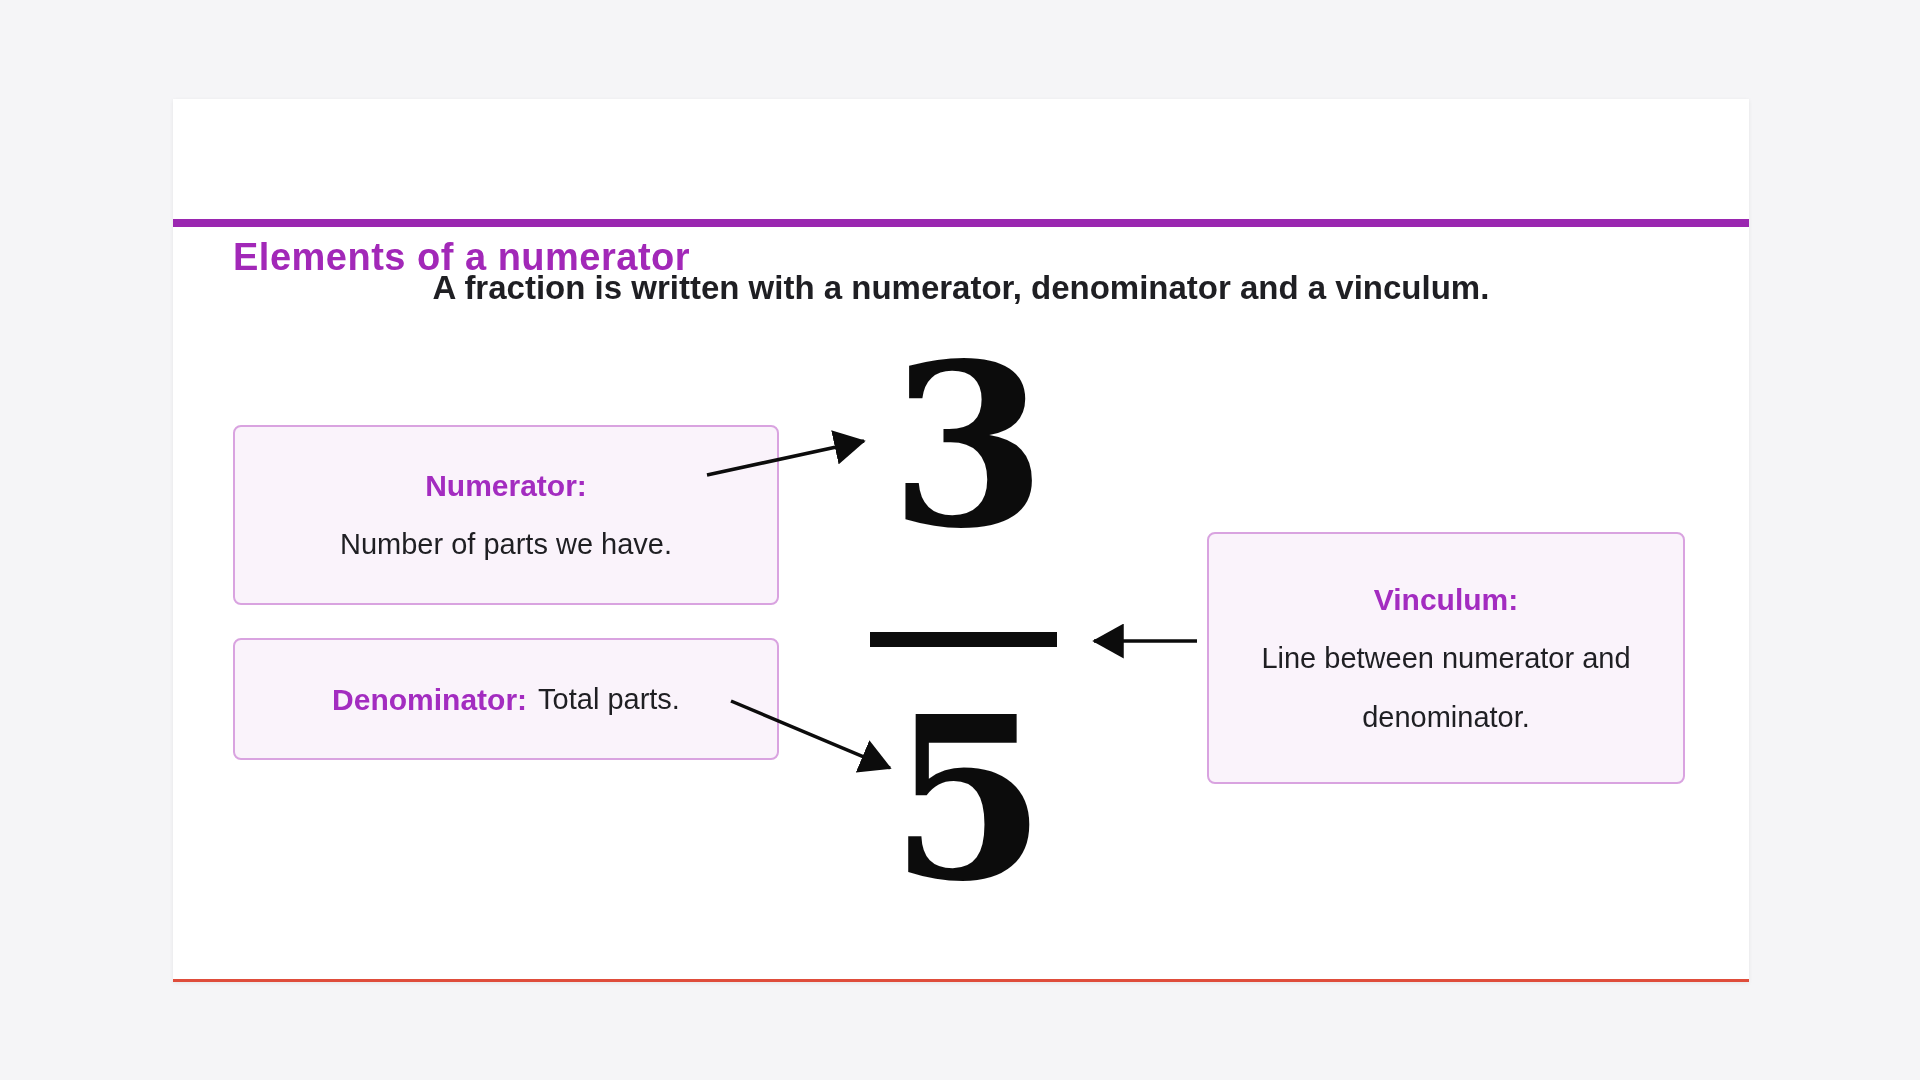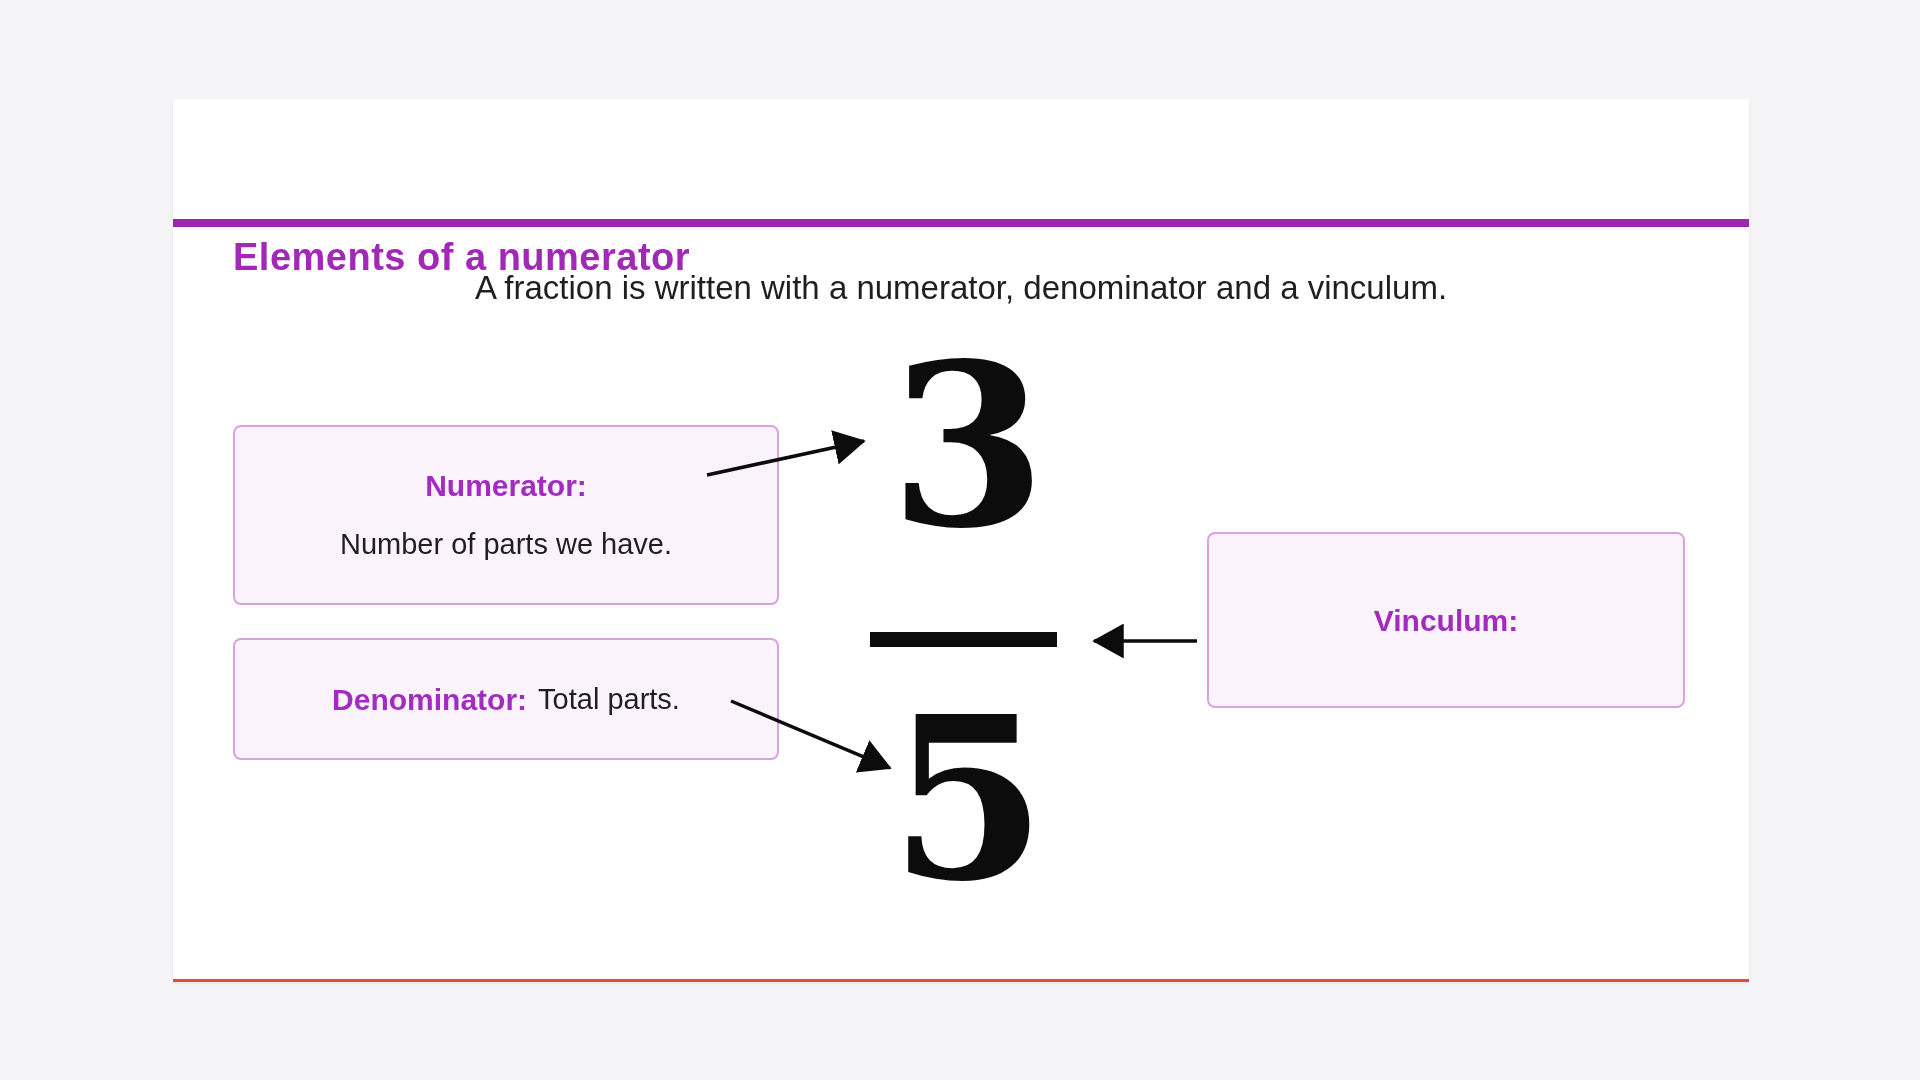--- a/index.html
+++ b/index.html
@@ -41,21 +41,21 @@
     position: absolute;
     left: 0; top: 120px;
     width: 100%; height: 8px;
     background: var(--divider-purple);
   }
   .subtitle {
     position: absolute;
     left: 0; top: 168px;
     width: 100%; height: 42px; line-height: 42px;
     text-align: center;
-    font-size: 33px; font-weight: 400;
+    font-size: 33px; font-weight: 700;
     color: var(--text-dark);
   }
   .callout {
     position: absolute;
     background: var(--callout-bg);
     border: 2px solid var(--callout-border);
     border-radius: 8px;
     display: flex;
     flex-direction: column;
     align-items: center;
@@ -66,21 +66,21 @@
     font-size: 29px;
   }
   .callout .label {
     color: var(--label-purple);
     font-weight: 700;
     font-size: 30px;
   }
   .numerator-box   { left: 60px;   top: 326px; width: 546px; height: 180px; }
   .denominator-box { left: 60px;   top: 539px; width: 546px; height: 122px; flex-direction: row; }
   .denominator-box .label { margin-right: 11px; }
-  .vinculum-box    { left: 1034px; top: 433px; width: 478px; height: 176px; padding: 0 20px; }
+  .vinculum-box    { left: 1034px; top: 433px; width: 478px; height: 252px; padding: 0 20px; }
   .digit {
     position: absolute;
     left: 690px; width: 210px; height: 225px;
     display: flex; align-items: center; justify-content: center;
     font-family: "DejaVu Serif", serif;
     font-weight: 700;
     font-size: 225px;
     color: var(--ink-black);
   }
   .numerator-digit   { top: 234px; }
@@ -118,20 +118,21 @@
     <div class="desc">Number of parts we have.</div>
   </div>
 
   <div class="callout denominator-box">
     <span class="label">Denominator:</span>
     <span class="desc">Total parts.</span>
   </div>
 
   <div class="callout vinculum-box">
     <div class="label">Vinculum:</div>
+    <div class="desc">Line between numerator and denominator.</div>
   </div>
 
   <div class="digit numerator-digit">3</div>
 
   <div class="vinculum-bar"></div>
 
   <div class="digit denominator-digit">5</div>
 
   <svg class="arrows" viewBox="0 0 1576 883">
     <defs>

